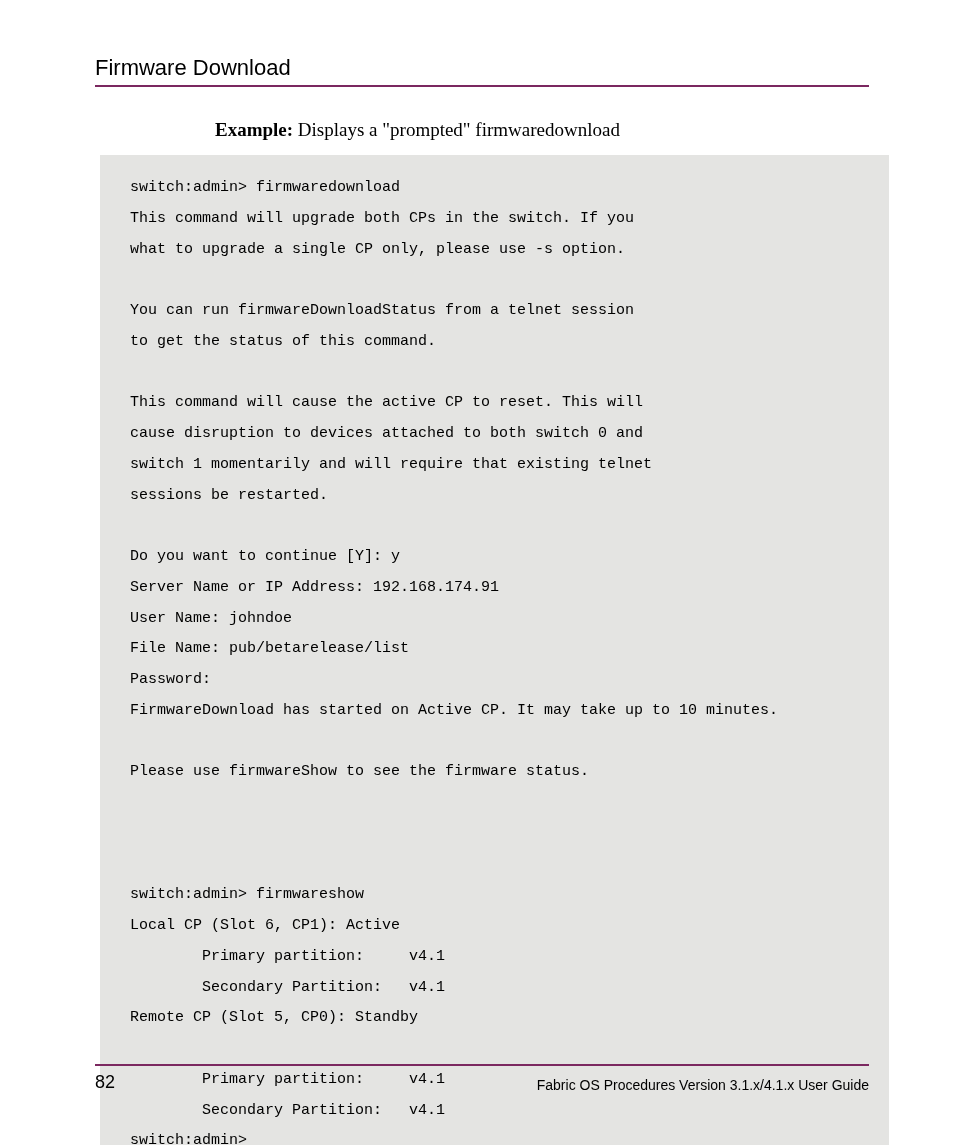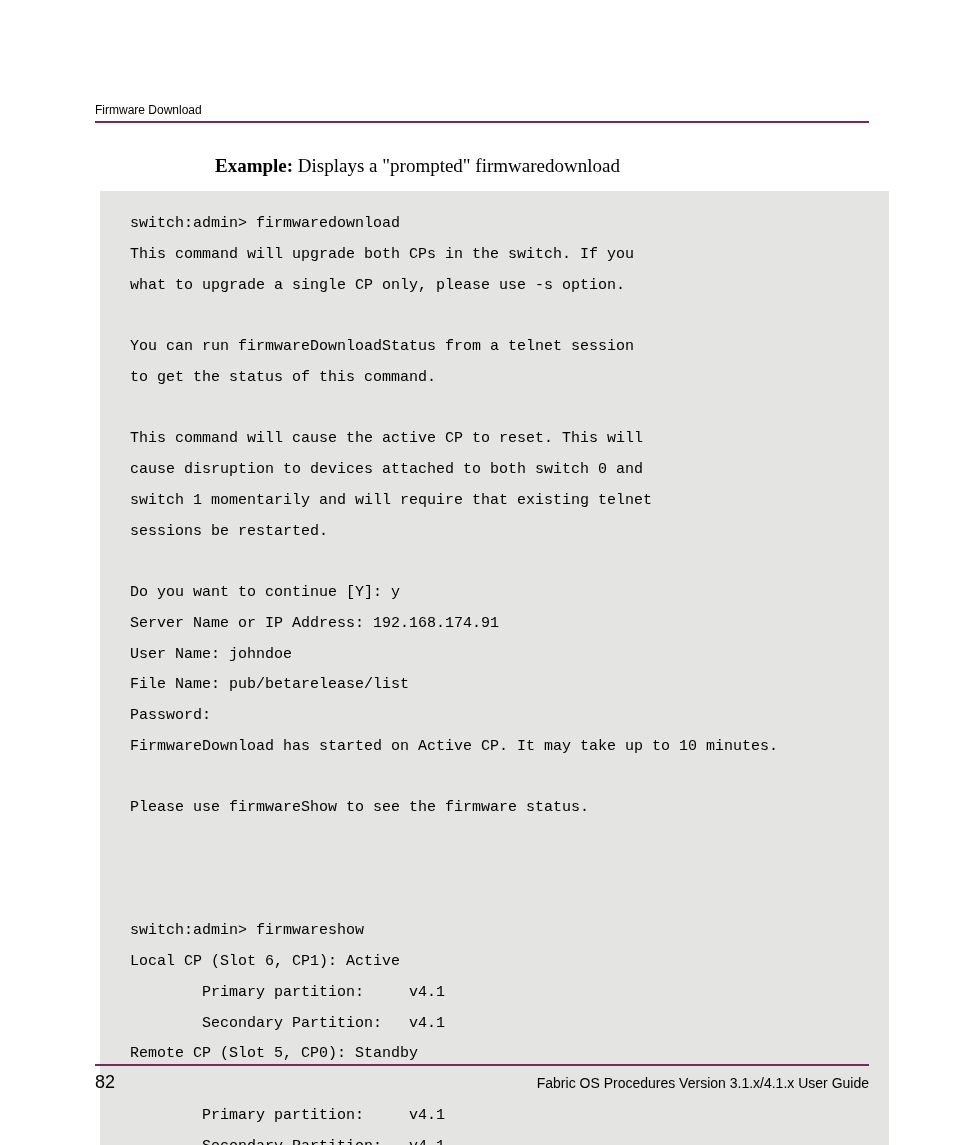--- a/index.html
+++ b/index.html
@@ -13,24 +13,23 @@
     .page {
       padding: 55px 85px 50px 95px;
     }
     .header-region {
       border-bottom: 2px solid #7b2860;
       padding-bottom: 4px;
       margin-bottom: 32px;
     }
     .header-title {
       font-family: 'Lucida Sans', 'Lucida Grande', Arial, sans-serif;
-      font-size: 12px;
+      font-size: 22px;
       font-weight: 300;
       color: #000;
-      margin-top: 48px;
     }
     .example-line {
       margin-left: 120px;
       margin-bottom: 14px;
       font-size: 19px;
       color: #000;
     }
     .example-bold {
       font-weight: bold;
       margin-top: 7px;
@@ -48,21 +47,21 @@
     }
     .footer-region {
       position: absolute;
       bottom: 52px;
       left: 95px;
       right: 85px;
       border-top: 2px solid #7b2860;
       padding-top: 6px;
       display: flex;
       justify-content: space-between;
-      align-items: center;
+      align-items: flex-end;
     }
     .page-number {
       font-family: 'Lucida Sans', 'Lucida Grande', Arial, sans-serif;
       font-size: 18px;
       color: #000;
     }
     .footer-text {
       font-family: 'Lucida Sans', 'Lucida Grande', Arial, sans-serif;
       font-size: 14px;
       color: #000;

